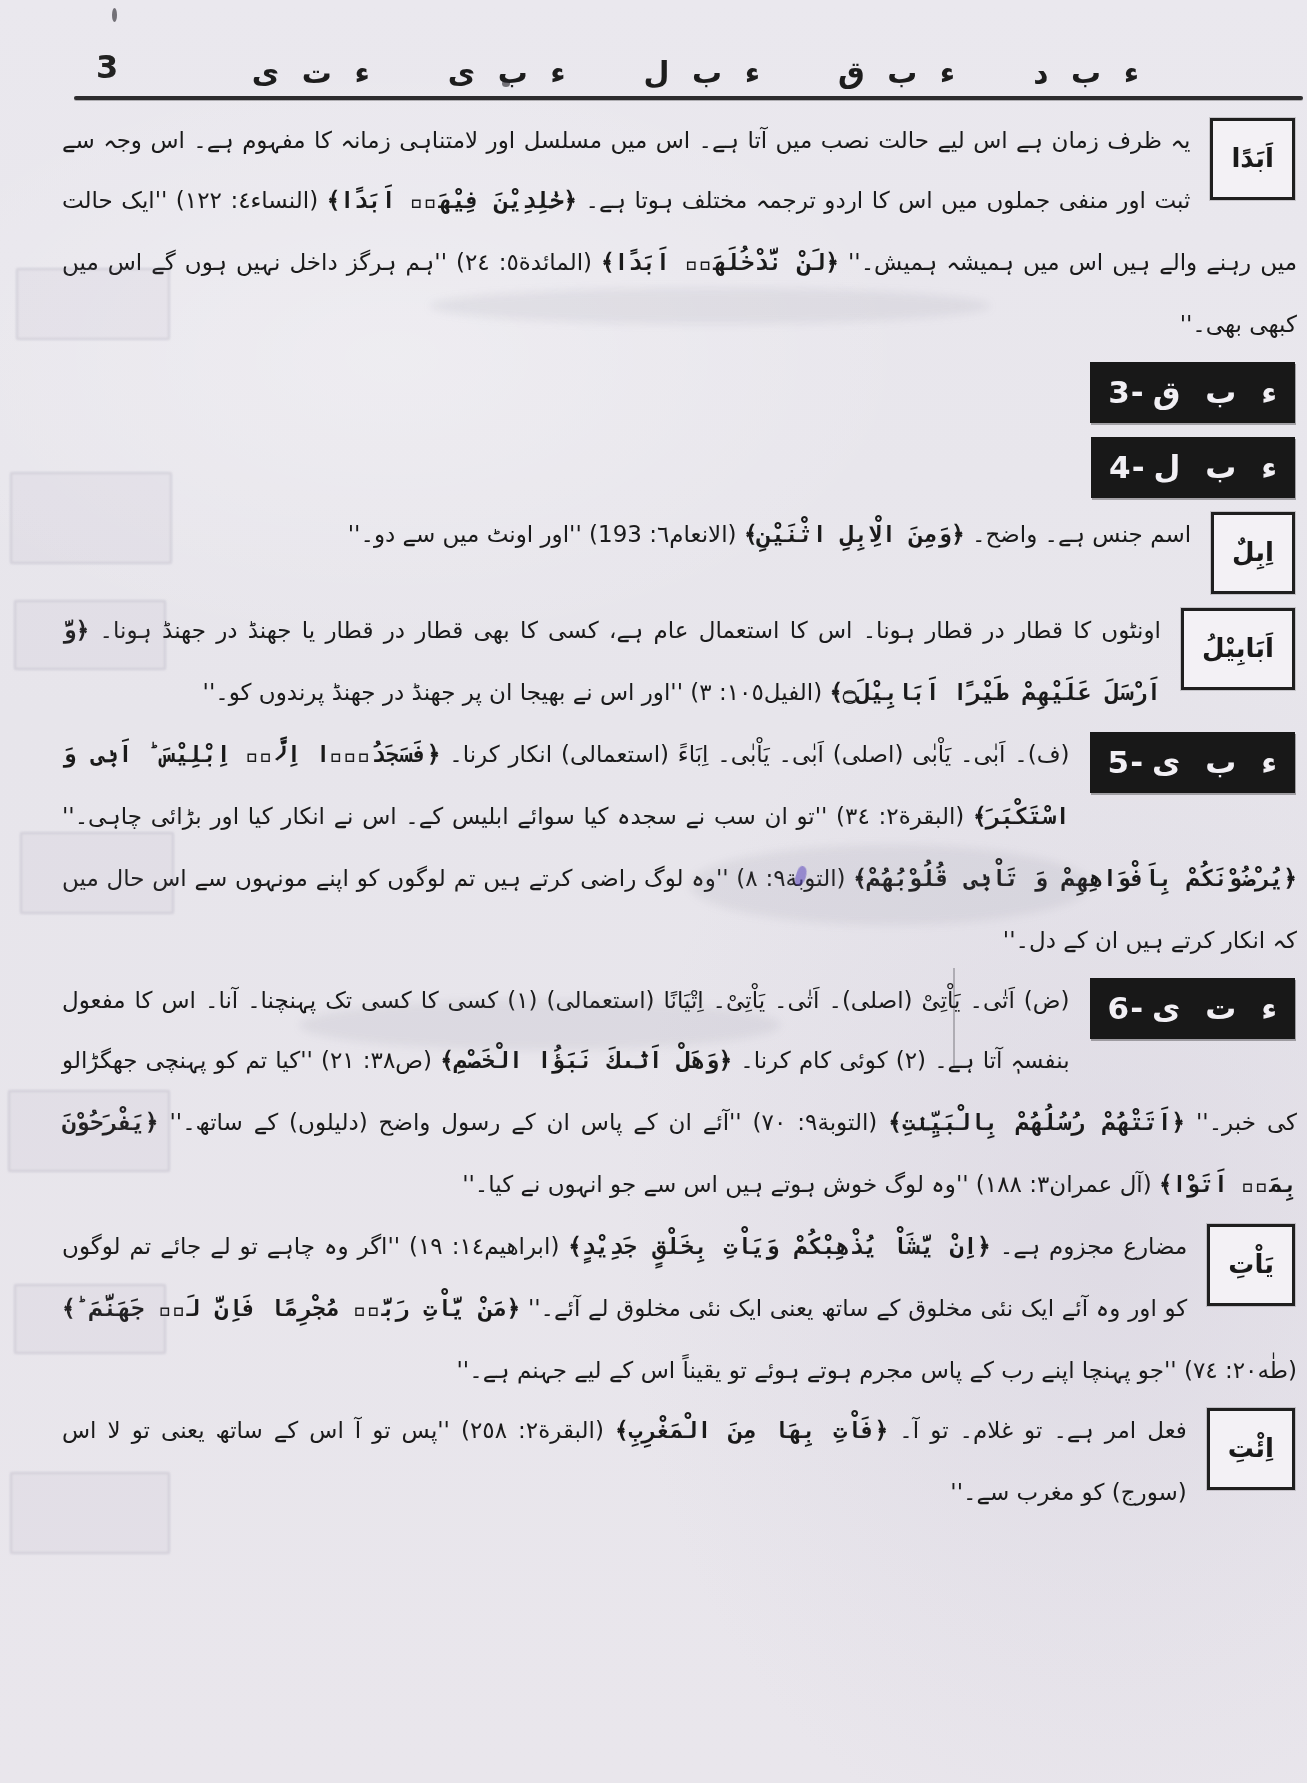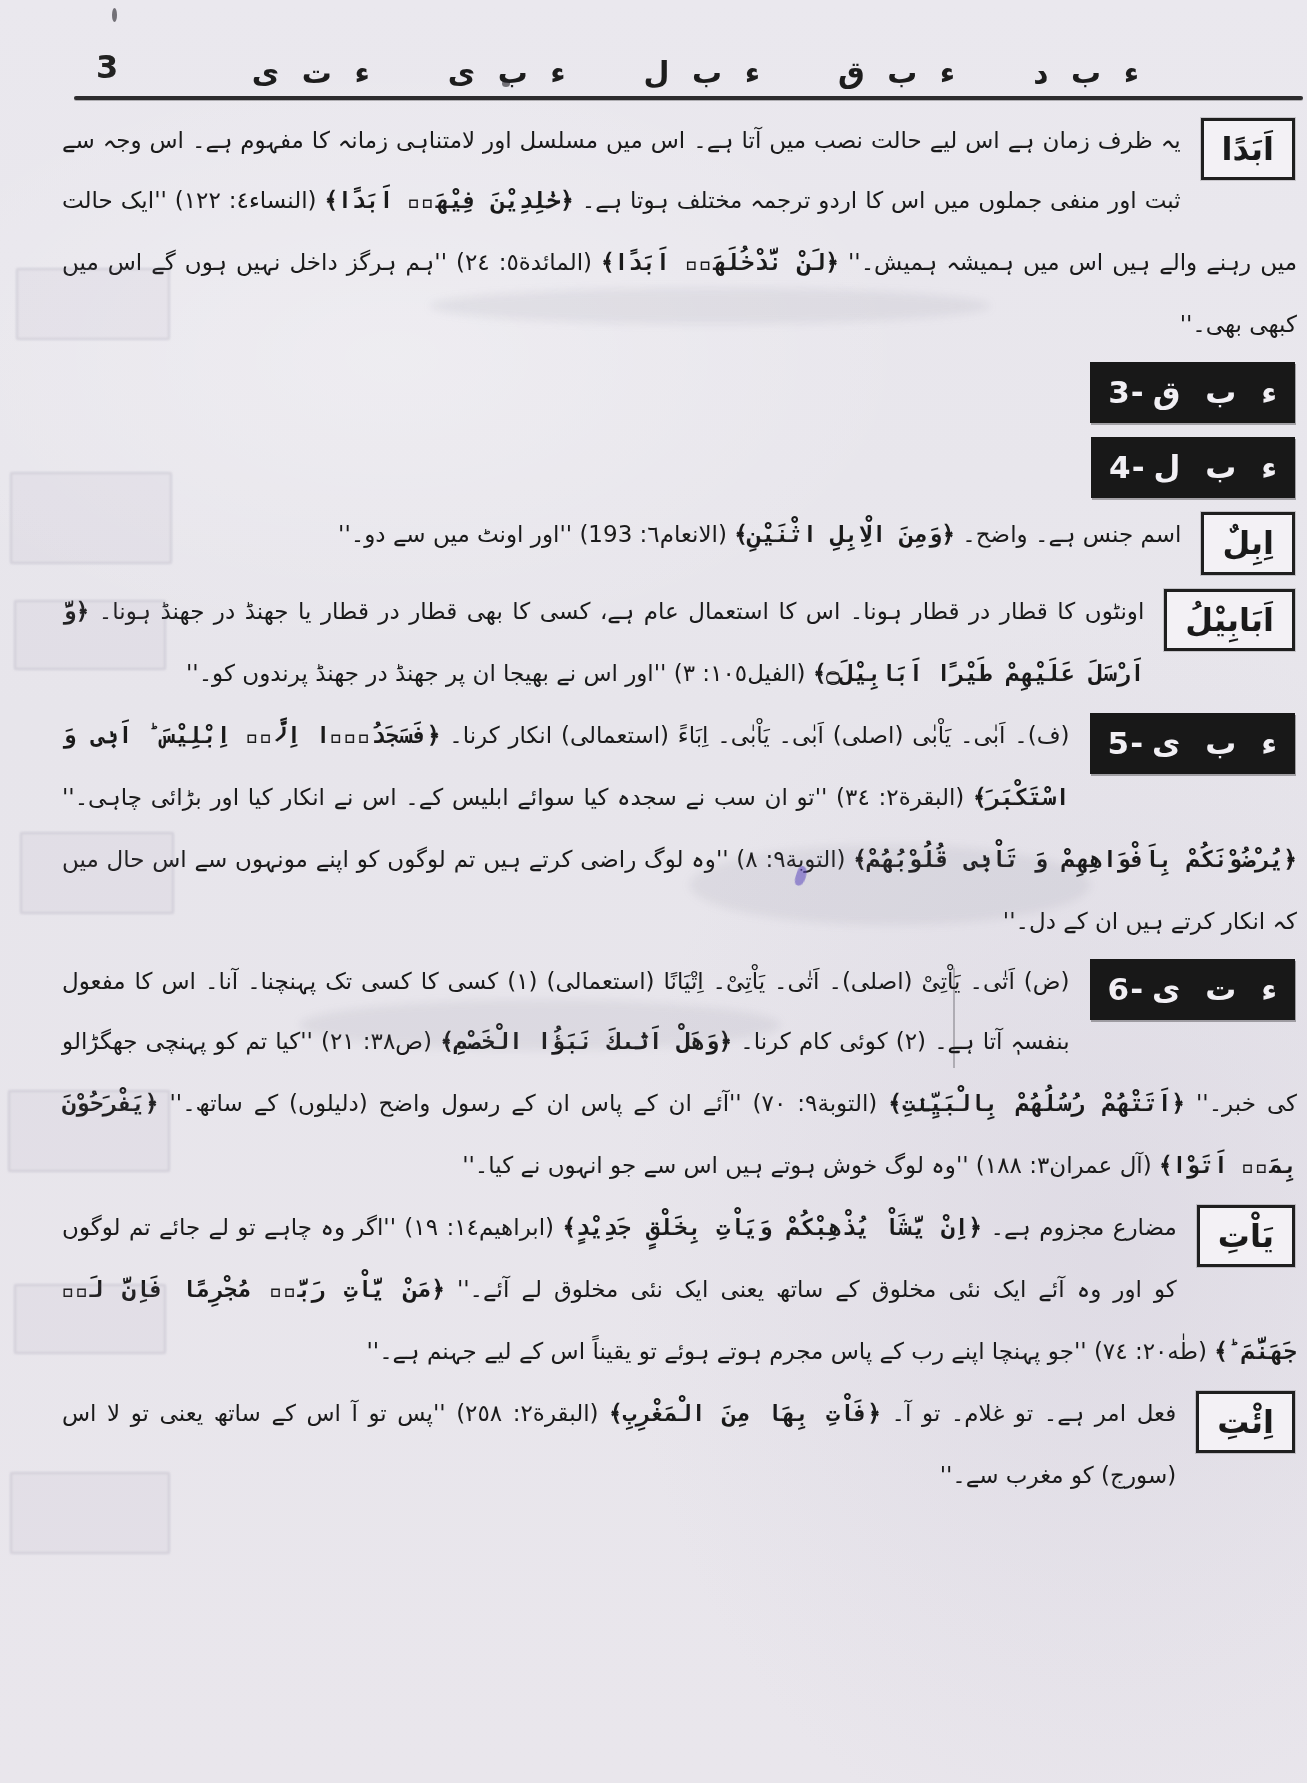--- a/index.html
+++ b/index.html
@@ -42,22 +42,22 @@
     clear:both;
     text-align:justify;
     font-size:23px;line-height:60px;
     color:#1a1a1a;
   }
   .entry::after{content:"";display:block;clear:both;}
   .hw{float:right;margin:8px 2px 6px 20px;white-space:nowrap;}
   .hw.word{
     border:3px solid #1f1f1f;
     background:#f3f1f5;
-    padding:5px 18px;
-    font-size:32px;font-weight:700;line-height:1.45;
+    padding:19px 18px;
+    font-size:26px;font-weight:700;line-height:1.45;
     box-shadow:0 0 0 1px rgba(0,0,0,.15);
   }
   .hw.section{
     background:#181818;color:#f1eff4;
     padding:12px 18px;
     font-size:31px;font-weight:700;line-height:1.2;
     display:flex;direction:ltr;align-items:center;gap:8px;
     box-shadow:1px 2px 0 rgba(0,0,0,.3);
   }
   .sec-num{direction:ltr;letter-spacing:1px;}

